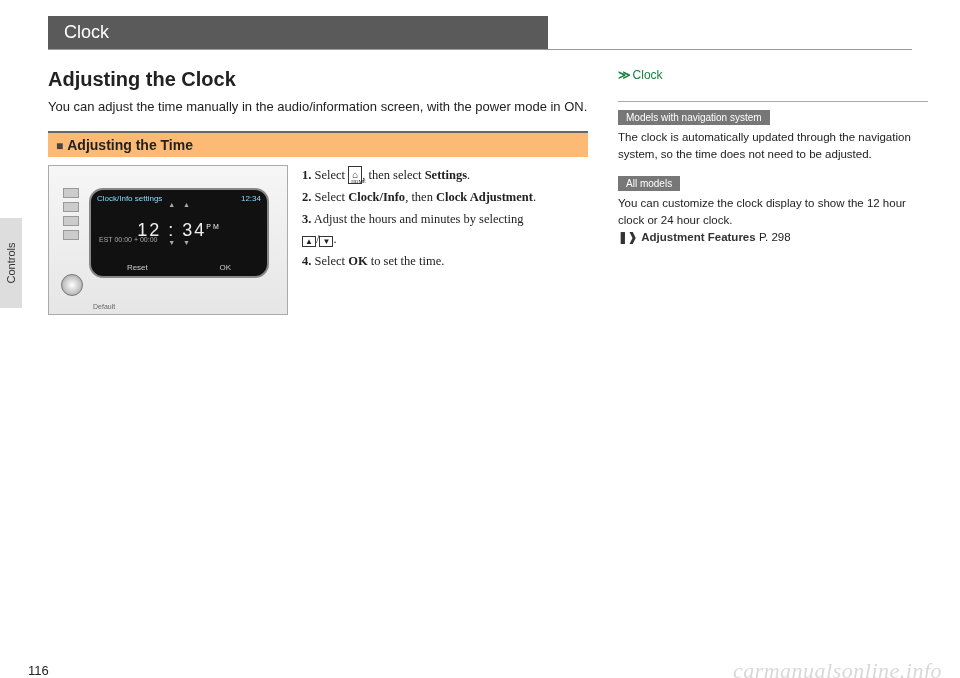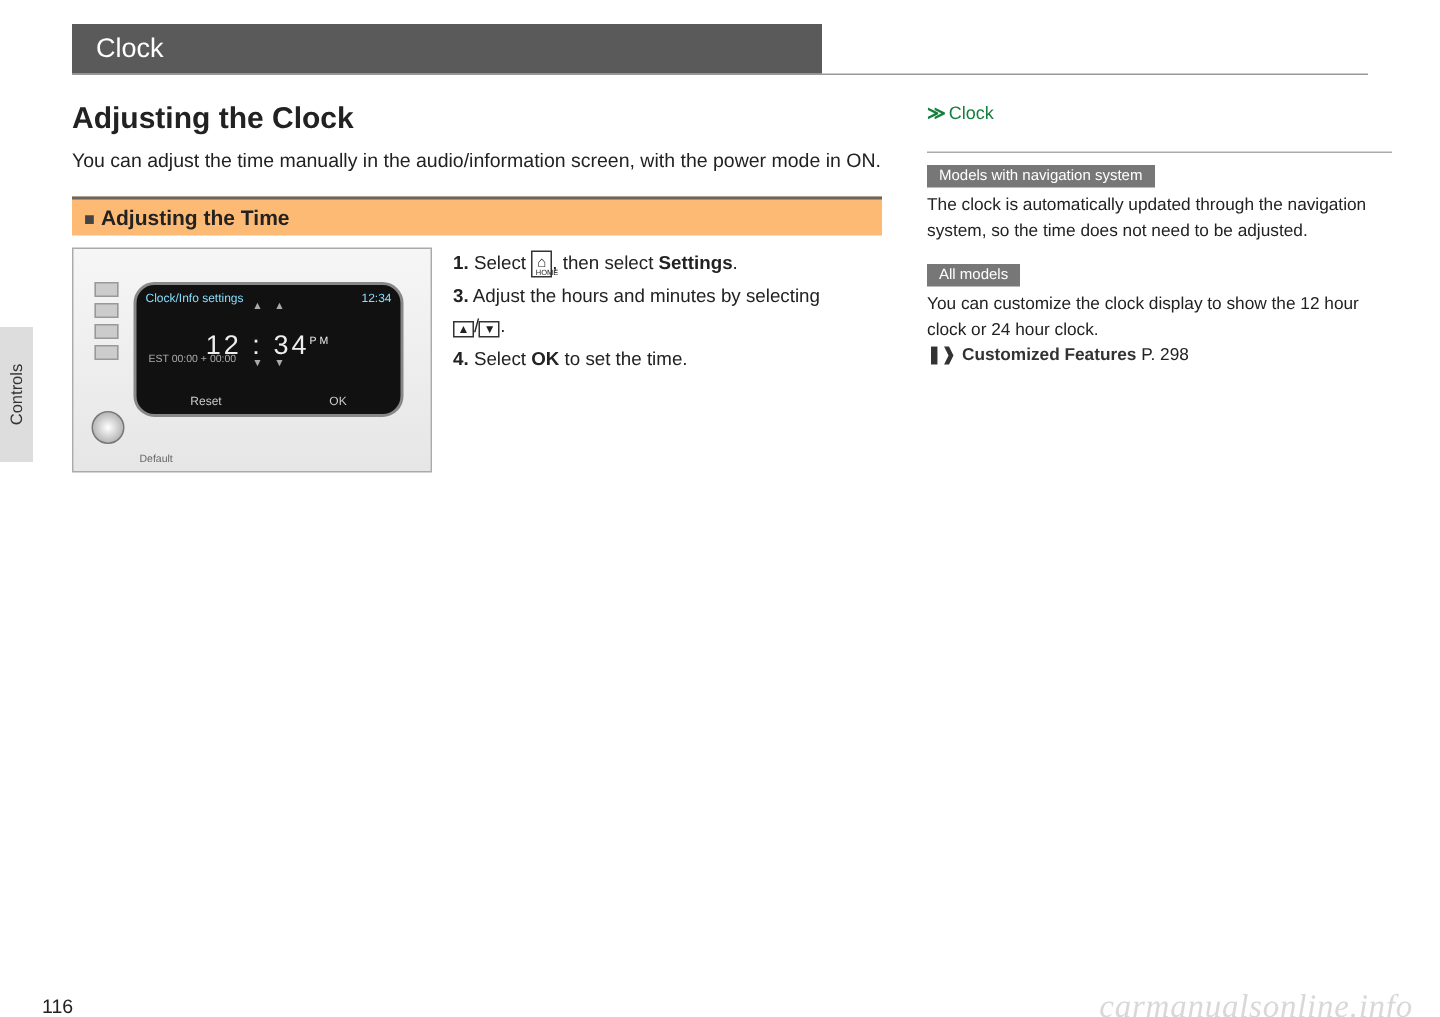--- a/index.html
+++ b/index.html
@@ -125,20 +125,21 @@
     font-size: 5px; color: #333; text-align: center; line-height: 9px;
   }
   .fig-label {
     position: absolute; bottom: 4px; left: 44px;
     font-size: 7px; color: #666;
   }
   ol.steps {
     list-style: none;
     font-size: 12.5px;
     line-height: 1.6;
+    font-family: Liberation Serif, serif;
   }
   ol.steps li { margin-bottom: 2px; }
   ol.steps .num { font-weight: 700; }
   .home-icon {
     display: inline-block;
     border: 1px solid #333;
     padding: 0 3px;
     font-size: 9px;
     vertical-align: 1px;
     position: relative;
@@ -245,20 +246,24 @@
           <div class="knob"></div>
           <div class="fig-label">Default</div>
         </div>
 
         <ol class="steps">
           <li>
             <span class="num">1.</span>
             <span>Select </span><span class="home-icon"><span class="sub">HOME</span></span><span>, then select </span><b>Settings</b><span>.</span>
           </li>
           <li>
+            <span class="num">2.</span>
+            <span>Select </span><b>Clock/Info</b><span>, then </span><b>Clock Adjustment</b><span>.</span>
+          </li>
+          <li>
             <span class="num">3.</span>
             <span>Adjust the hours and minutes by selecting </span><br>
             <span class="keycap">▲</span><span>/</span><span class="keycap">▼</span><span>.</span>
           </li>
           <li>
             <span class="num">4.</span>
             <span>Select </span><b>OK</b><span> to set the time.</span>
           </li>
         </ol>
       </div>
@@ -267,21 +272,21 @@
     <div class="sidebar">
       <div class="side-head">
         <span class="chev">≫</span><span>Clock</span>
       </div>
       <div class="tag">Models with navigation system</div>
       <p class="side-p">The clock is automatically updated through the navigation system, so the time does not need to be adjusted.</p>
       <div class="tag">All models</div>
       <p class="side-p">
         <span>You can customize the clock display to show the 12 hour clock or 24 hour clock.</span><br>
         <span class="ref">
-          <span class="arrow">❚❱</span><span>Customized Features</span>
+          <span class="arrow">❚❱</span><span>Adjustment Features</span>
         </span>
         <span>P. 298</span>
       </p>
     </div>
   </div>
 
   <div class="page-num">116</div>
   <div class="watermark">carmanualsonline.info</div>
 </div>
 

